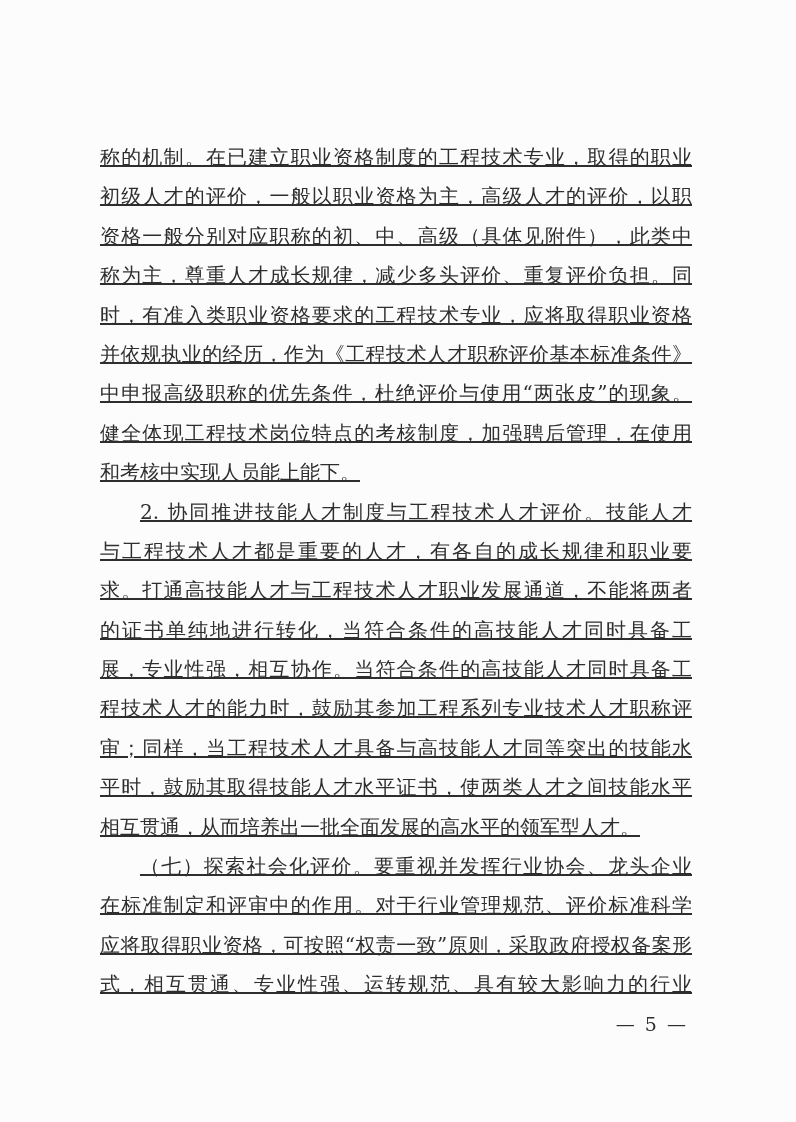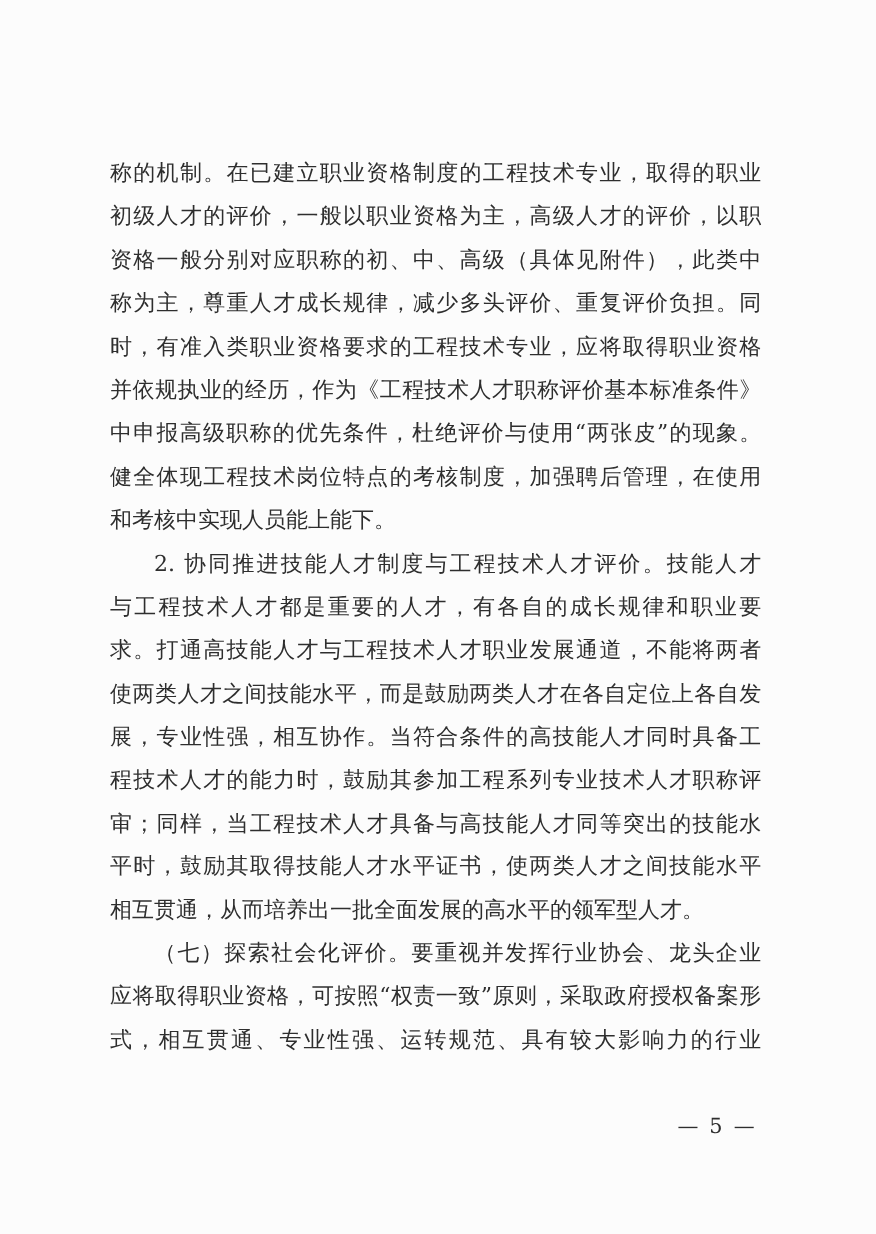--- a/index.html
+++ b/index.html
@@ -14,20 +14,21 @@
     background: var(--page-bg, #fcfcfc);
     font-family: "DejaVu Serif", "Liberation Serif", serif;
     color: var(--text-color, #2e2e2e);
     overflow: hidden;
   }
   .doc-body {
     position: absolute;
     left: 100px;
     top: 138px;
     width: 592px;
+    text-decoration: underline;
   }
   .paragraph {
     margin: 0;
     padding: 0;
   }
   .line {
     height: 39.4px;
     line-height: 39.4px;
     font-size: 20px;
     text-align: justify;
@@ -64,27 +65,28 @@
         <div class="line">时，有准入类职业资格要求的工程技术专业，应将取得职业资格</div>
         <div class="line">并依规执业的经历，作为《工程技术人才职称评价基本标准条件》</div>
         <div class="line">中申报高级职称的优先条件，杜绝评价与使用“两张皮”的现象。</div>
         <div class="line">健全体现工程技术岗位特点的考核制度，加强聘后管理，在使用</div>
         <div class="line short">和考核中实现人员能上能下。</div>
       </div>
       <div class="paragraph">
         <div class="line indent">2. 协同推进技能人才制度与工程技术人才评价。技能人才</div>
         <div class="line">与工程技术人才都是重要的人才，有各自的成长规律和职业要</div>
         <div class="line">求。打通高技能人才与工程技术人才职业发展通道，不能将两者</div>
-        <div class="line">使两类人才之间技能水平，而是鼓励两类人才在各自定位上各自发</div>
+        <div class="line">的证书单纯地进行转化，当符合条件的高技能人才同时具备工</div>
         <div class="line">展，专业性强，相互协作。当符合条件的高技能人才同时具备工</div>
         <div class="line">程技术人才的能力时，鼓励其参加工程系列专业技术人才职称评</div>
         <div class="line">审；同样，当工程技术人才具备与高技能人才同等突出的技能水</div>
         <div class="line">平时，鼓励其取得技能人才水平证书，使两类人才之间技能水平</div>
         <div class="line short">相互贯通，从而培养出一批全面发展的高水平的领军型人才。</div>
       </div>
       <div class="paragraph">
         <div class="line indent">（七）探索社会化评价。要重视并发挥行业协会、龙头企业</div>
+        <div class="line">在标准制定和评审中的作用。对于行业管理规范、评价标准科学</div>
         <div class="line">应将取得职业资格，可按照“权责一致”原则，采取政府授权备案形</div>
         <div class="line">式，相互贯通、专业性强、运转规范、具有较大影响力的行业</div>
       </div>
     </div>
   <div class="page-number">— 5 —</div>
 </div>
 
 </body></html>

